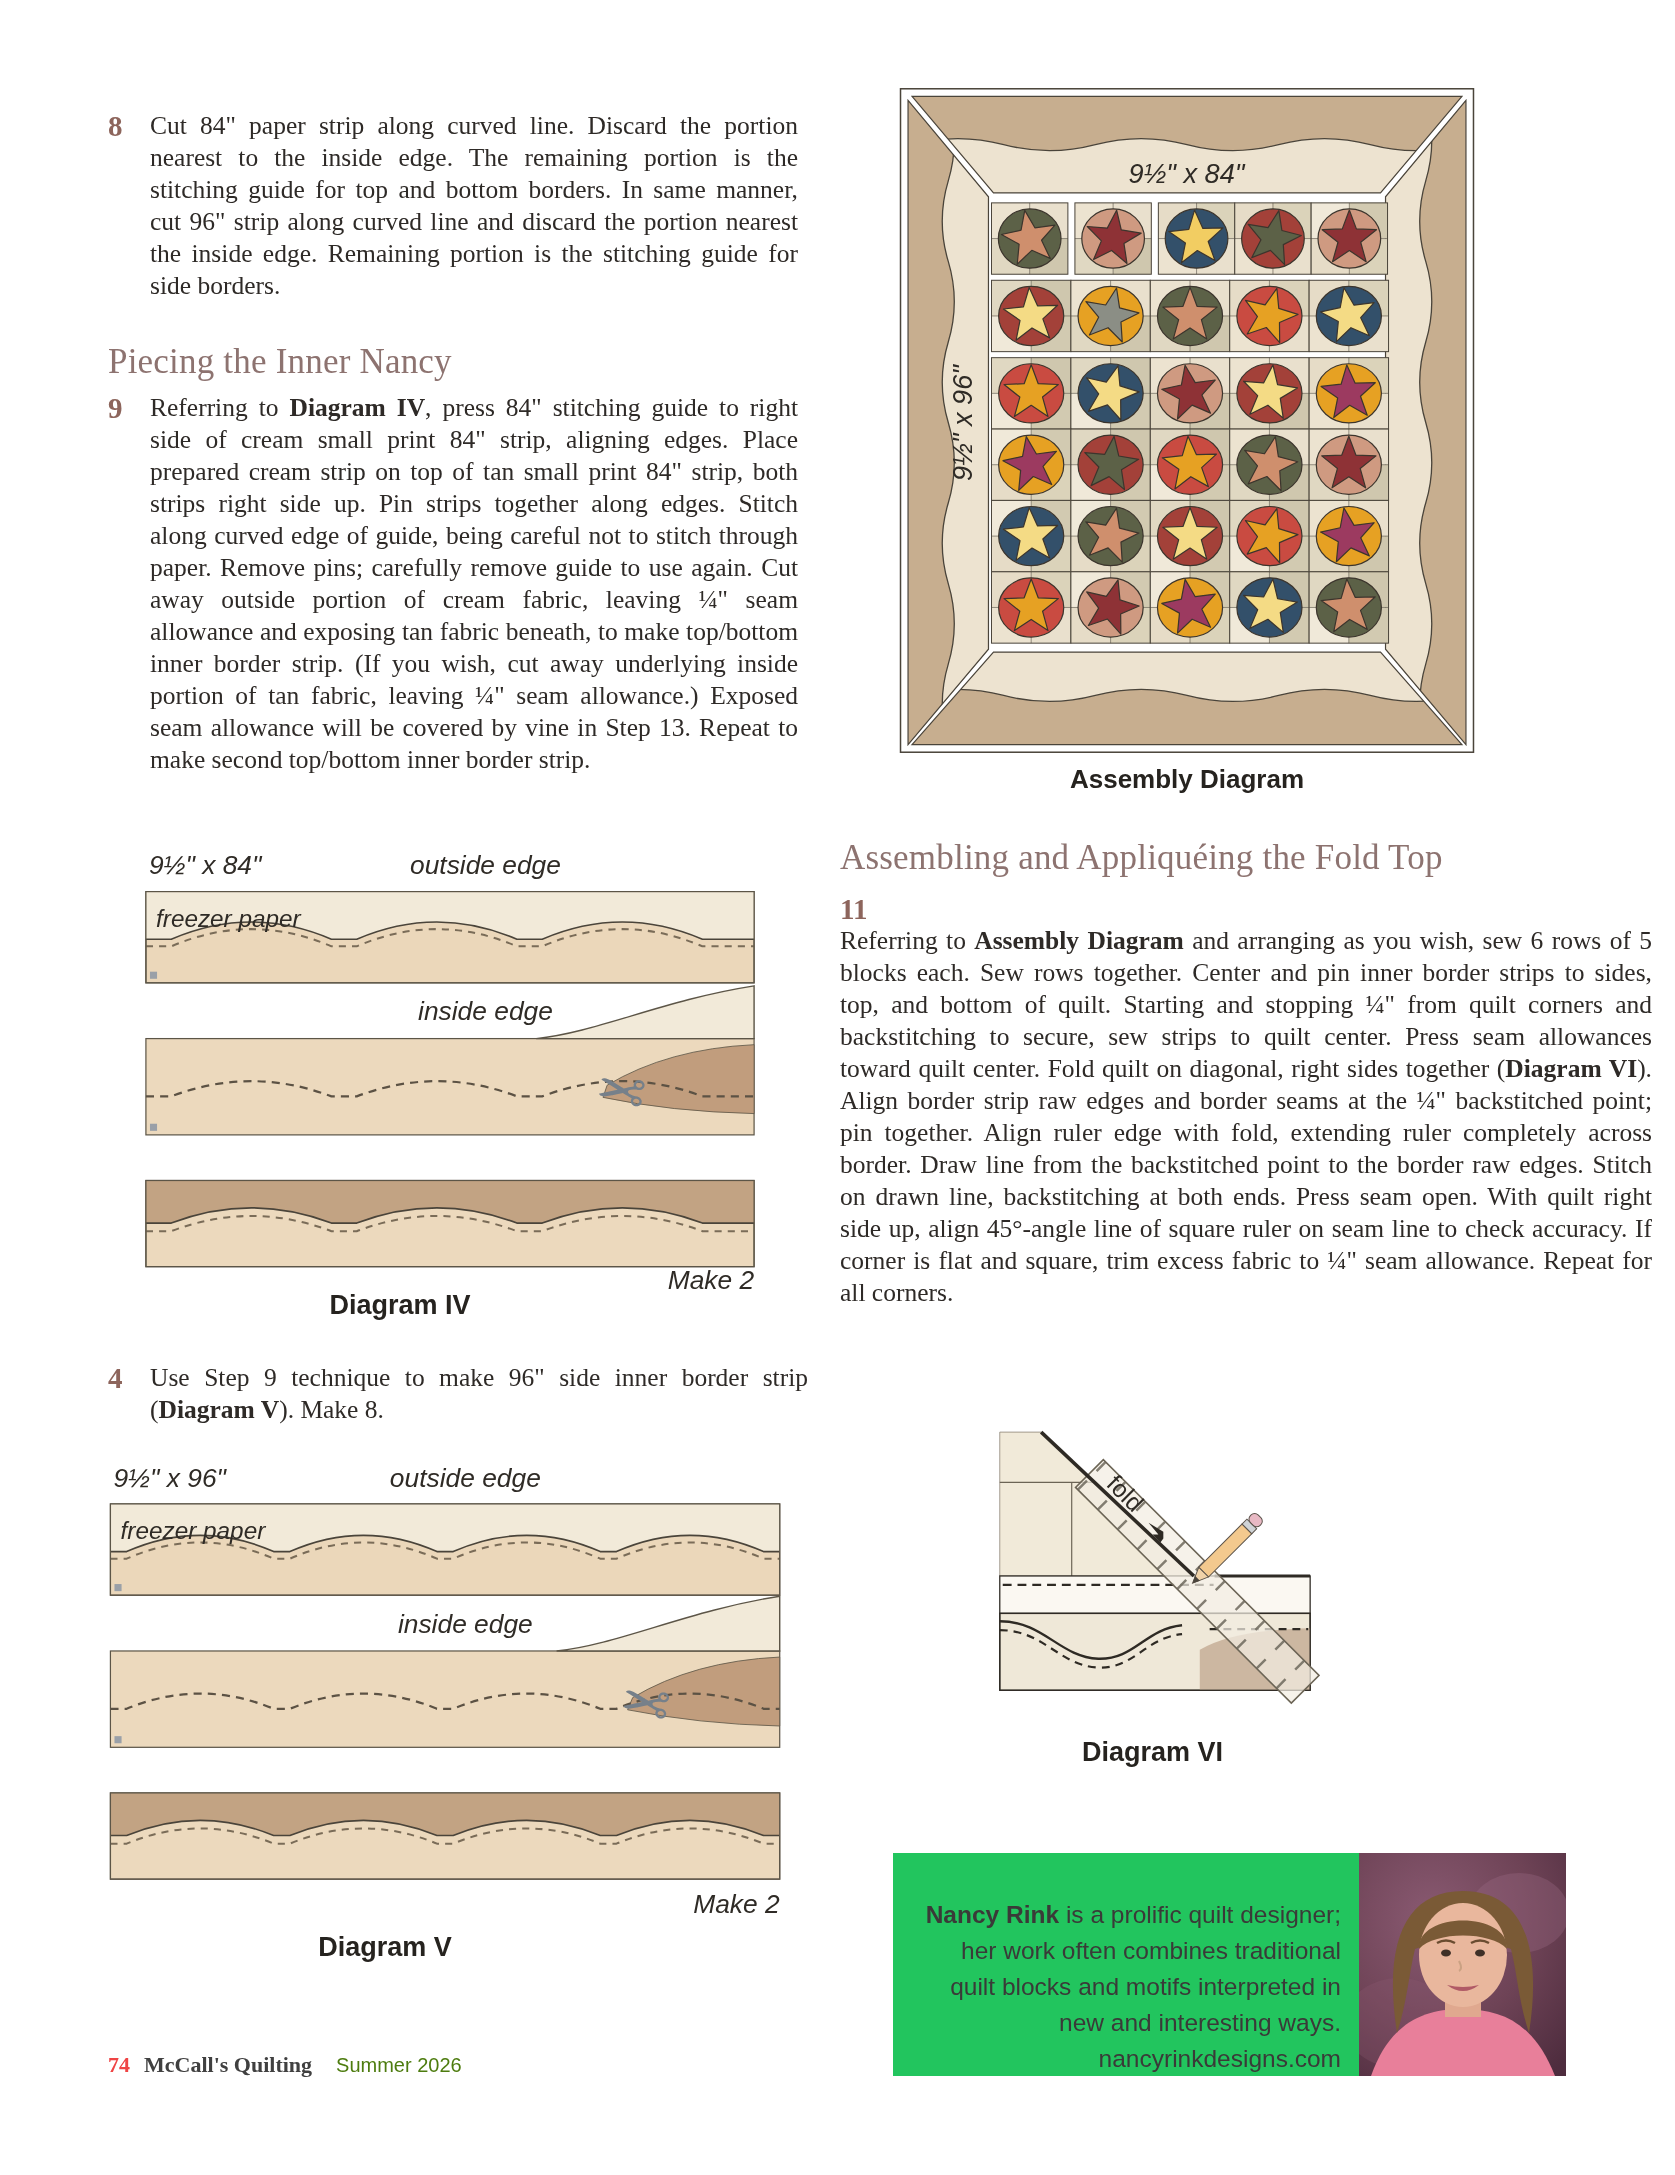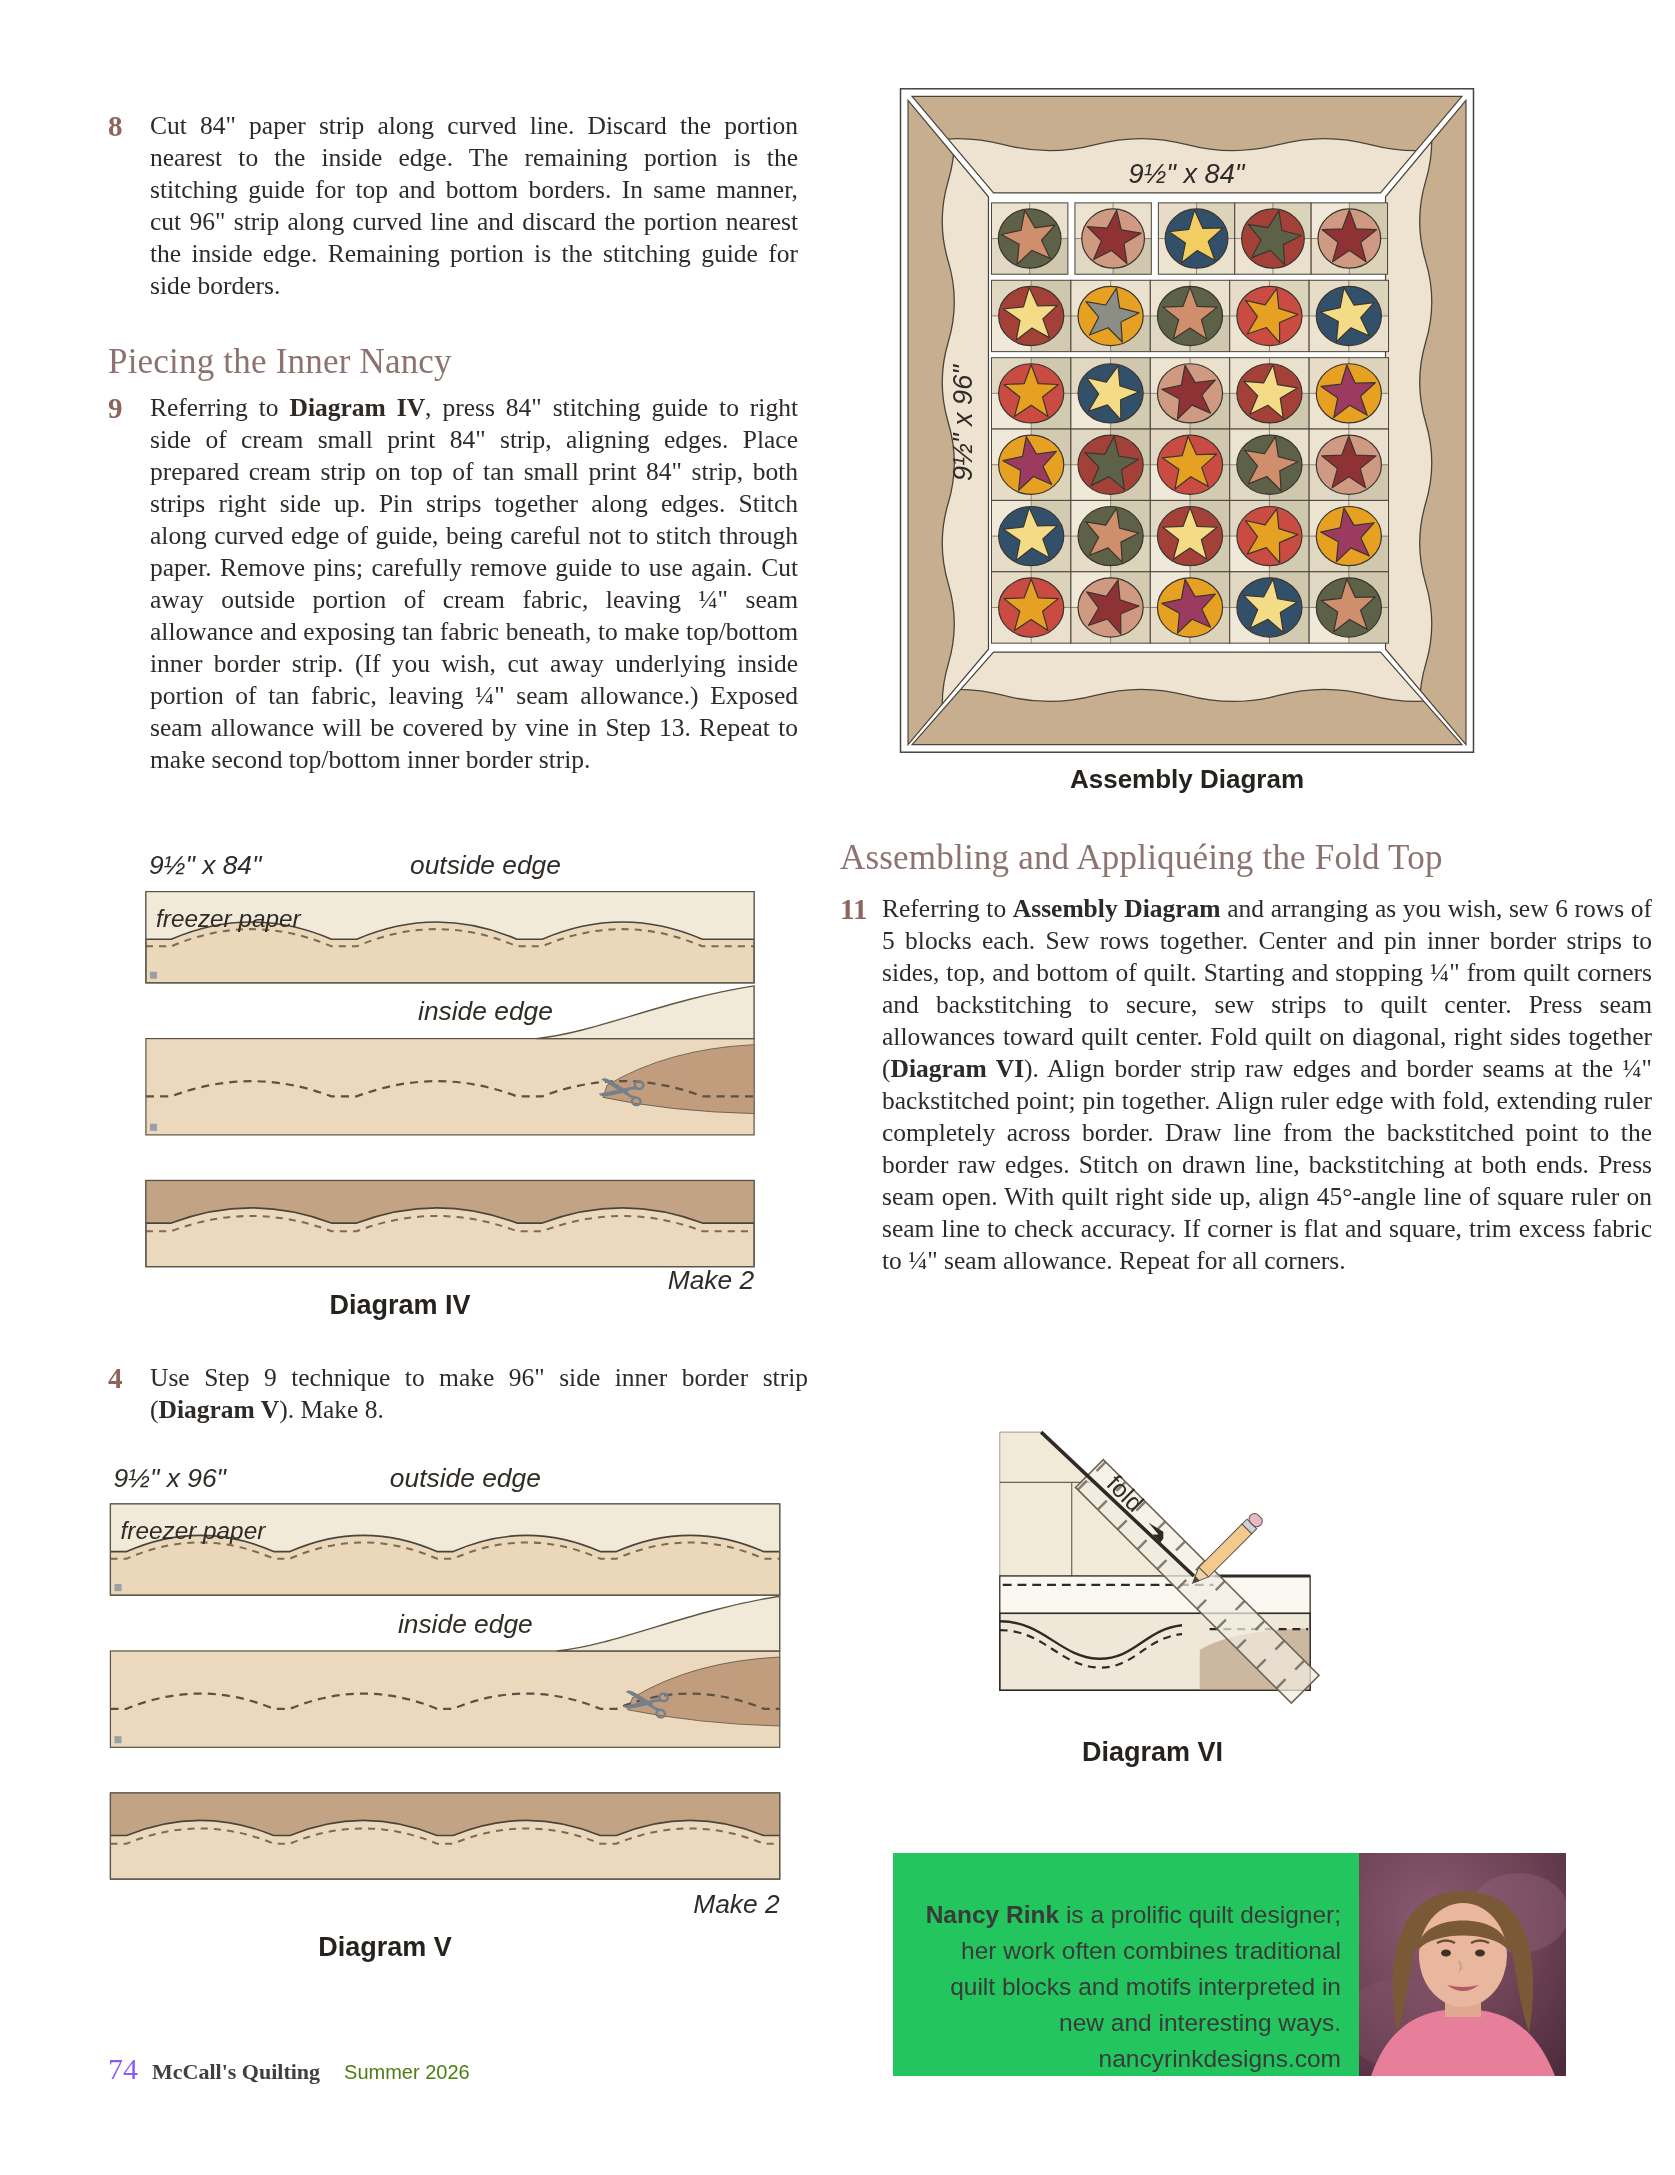--- a/index.html
+++ b/index.html
@@ -10,21 +10,21 @@
   .stepnum{font-weight:bold;font-size:29px;color:#8d655c;min-width:36px;padding-right:6px;
            line-height:32px;flex:none;}
   .steptext{flex:1;font-size:25.5px;line-height:32px;text-align:justify;}
   .steptext .b{font-weight:bold;}
   h2.mag{font-family:"Liberation Serif", serif;font-weight:normal;font-size:35px;
          color:#8d7370;margin:0;letter-spacing:0.2px;}
   .diagcap{font-family:"Liberation Sans", sans-serif;font-weight:bold;font-size:27px;
            color:#26231f;text-align:center;}
   .svglabel{font-family:"Liberation Sans", sans-serif;}
   .footer{display:flex;align-items:baseline;}
-  .footer .pnum{font-weight:normal;font-size:30px;color:#8b5cf6;}
+  .footer .pnum{font-weight:bold;font-size:22px;color:#ef4444;}
   .footer .mag{font-weight:bold;font-size:22px;color:#404040;margin-left:14px;}
   .footer .issue{font-family:"Liberation Sans", sans-serif;font-size:20px;color:#4d7c0f;margin-left:24px;}
   .bio-box{background:#22c55e;display:flex;}
   .bio-text{flex:1;text-align:right;padding:44px 18px 0 26px;
             font-family:"Liberation Sans", sans-serif;font-size:24.5px;line-height:36px;color:#3a3a38;}
   .bio-text .b{font-weight:bold;}
   .bio-site{}
   .photo{flex:none;width:207px;height:223px;}
 </style>
 </head>
@@ -512,21 +512,21 @@
           <rect x="0" y="0" width="79" height="71" fill="none" stroke="#4a443a" stroke-width="1"></rect>
           <ellipse cx="39.5" cy="35.5" rx="32.39" ry="29.465" fill="#5c6147" stroke="#3c352d" stroke-width="1.2"></ellipse>
           <polygon points="37.5,7.2 45.8,25.4 65.8,24.9 51.1,38.4 57.8,57.3 40.3,47.4 24.5,59.6 28.4,40.0 11.9,28.6 31.8,26.4" fill="#cf8f6d" stroke="#3c352d" stroke-width="1.2" stroke-linejoin="round"></polygon>
         </g>
       </g>
   </svg>
   <div class="diagcap abs" style="left:898px;top:764px;width:578px;font-size:26px;">Assembly Diagram</div>
 
   <h2 class="mag abs" style="left:840px;top:838px;width:830px;">Assembling and Appliquéing the Fold Top</h2>
 
-  <div class="abs step" style="left:840px;top:893px;width:812px;">
+  <div class="abs step" style="left:840px;top:893px;width:812px;flex-direction:column;">
     <span class="stepnum">11</span>
     <span class="steptext"><span>Referring to </span><span class="b">Assembly Diagram</span><span> and arranging as you wish, sew 6 rows of 5 blocks each. Sew rows together. Center and pin inner border strips to sides, top, and bottom of quilt. Starting and stopping ¼" from quilt corners and backstitching to secure, sew strips to quilt center. Press seam allowances toward quilt center. Fold quilt on diagonal, right sides together (</span><span class="b">Diagram VI</span><span>). Align border strip raw edges and border seams at the ¼" backstitched point; pin together. Align ruler edge with fold, extending ruler completely across border. Draw line from the backstitched point to the border raw edges. Stitch on drawn line, backstitching at both ends. Press seam open. With quilt right side up, align 45°-angle line of square ruler on seam line to check accuracy. If corner is flat and square, trim excess fabric to ¼" seam allowance. Repeat for all corners.</span></span>
   </div>
 
   <svg class="abs" style="left:985px;top:1428px;" width="335" height="291" viewBox="0 0 340 295">
 
     <polygon points="15,4 57,4 212,150 15,150" fill="#f1ead9" stroke="#8a8273" stroke-width="0.8"></polygon>
     <line x1="15" y1="55" x2="112" y2="55" stroke="#6b6455" stroke-width="1.2"></line>
     <line x1="88" y1="55" x2="88" y2="150" stroke="#6b6455" stroke-width="1.2"></line>
 

